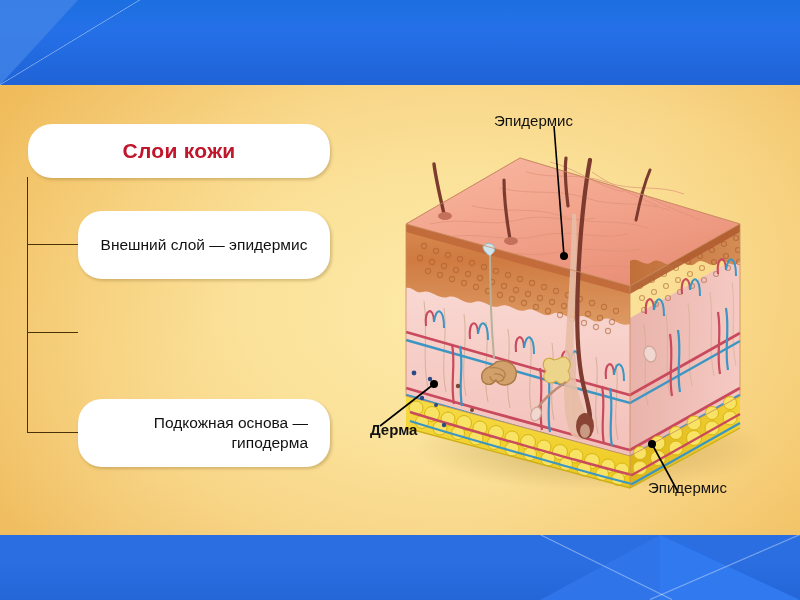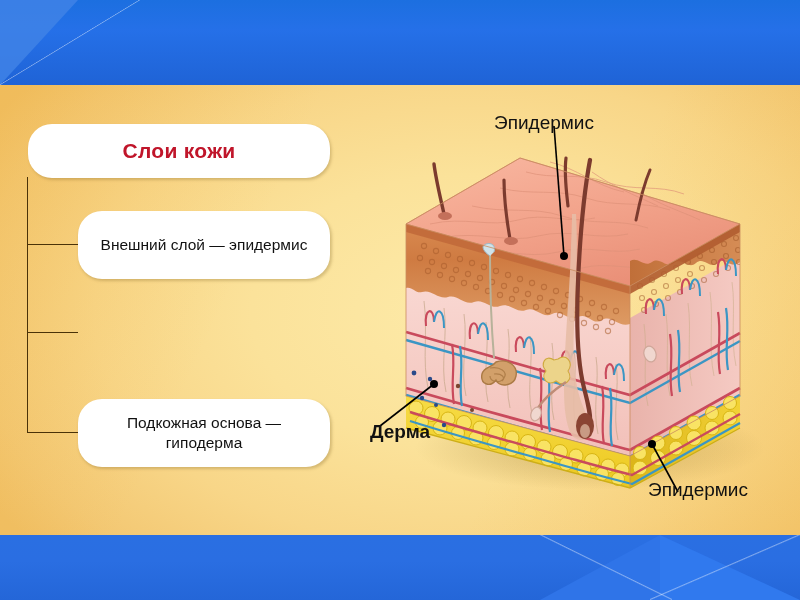--- a/index.html
+++ b/index.html
@@ -52,21 +52,21 @@
   }
   .banner-bottom .chev-line-b{
     position:absolute;right:0;bottom:0;width:150px;height:65px;
     background:linear-gradient(to bottom right, rgba(255,255,255,0) 48.8%, rgba(255,255,255,.40) 49.6%, rgba(255,255,255,0) 50.6%);
   }
   
   .box{
     position:absolute;background:#ffffff;border-radius:24px;
     box-shadow:1.5px 2px 3px rgba(120,90,30,.28);
     display:flex;align-items:center;justify-content:center;
-    text-align:center;box-sizing:border-box;
+    text-align:right;box-sizing:border-box;
     line-height:1.28;
   }
   #box-title{
     left:28px;top:124px;width:302px;height:54px;
     font-size:21px;font-weight:bold;color:#c0152a;
     letter-spacing:.3px;
   }
   .box-sub{
     left:78px;width:252px;height:68px;
     font-size:15.5px;color:#111111;padding:0 22px;
@@ -74,21 +74,21 @@
   #box-epidermis{top:211px;}
   #box-dermis{top:299px;}
   #box-hypodermis{top:399px;}
 
   
   #tree{position:absolute;left:0;top:0;width:800px;height:600px;pointer-events:none;}
 
   
   #diagram{position:absolute;left:340px;top:96px;width:460px;height:420px;}
   .lbl{
-    position:absolute;font-size:19px;color:#111111;white-space:nowrap;
+    position:absolute;font-size:15px;color:#111111;white-space:nowrap;
   }
   #lbl-epidermis{left:494px;top:112px;}
   #lbl-dermis{left:370px;top:421px;font-weight:bold;}
   #lbl-hypodermis{left:648px;top:479px;}
 </style>
 </head>
 <body>
 
 <div id="slide">
 

